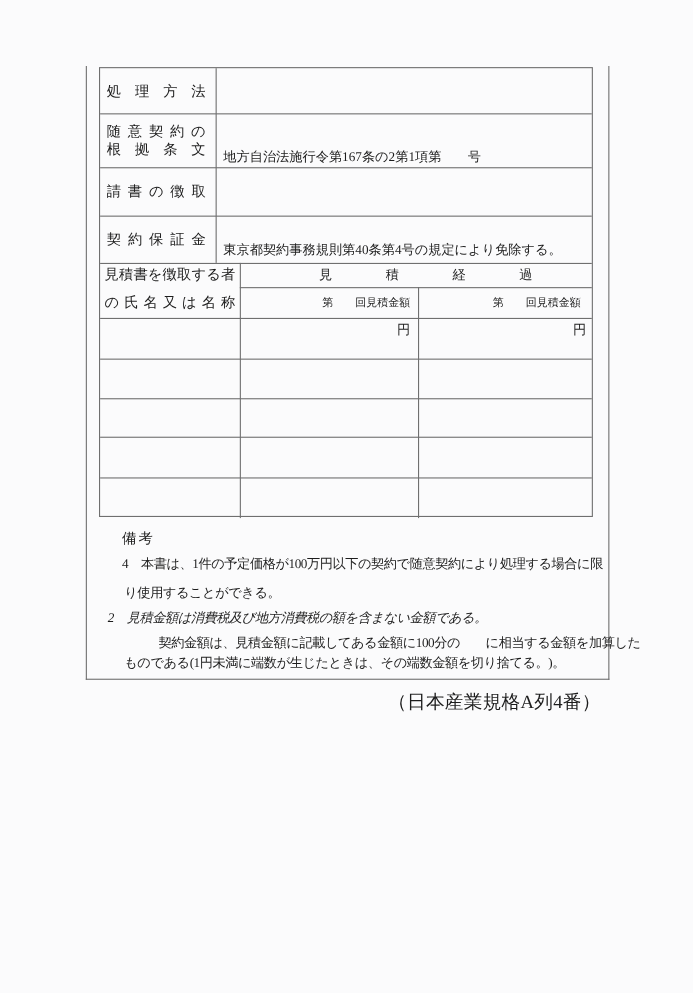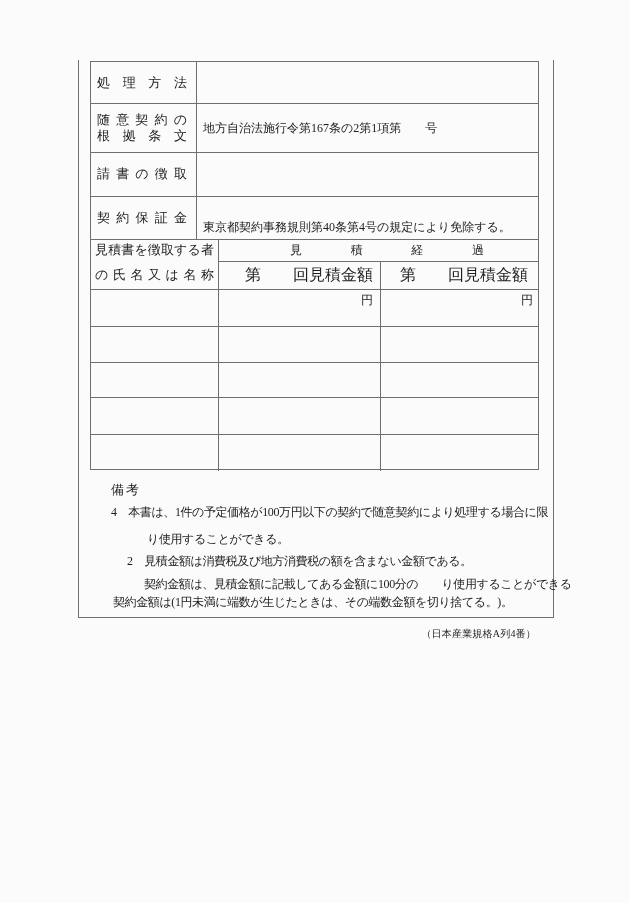--- a/index.html
+++ b/index.html
@@ -42,47 +42,47 @@
   .lab3 .jchars{width:100%;}
   .lab4{left:6px;top:134px;width:90px;height:43px;display:flex;align-items:center;}
   .lab4 .jchars{width:100%;}
   .lab5{left:4px;top:177px;width:119px;height:50px;}
   .lab5 .sub1{height:22px;display:flex;align-items:center;}
   .lab5 .sub2{height:28px;display:flex;align-items:center;}
   .lab5 .jchars{width:100%;}
 
   .ccell{left:112px;display:flex;align-items:center;font-size:12px;white-space:nowrap;}
   .c1{top:0;height:41px;right:0;}
-  .c2{top:42px;height:49px;}
+  .c2{top:56px;height:49px;}
   .c3{top:90px;height:44px;right:0;}
   .c4{top:144px;height:43px;}
 
   .histhdr{
     left:127px;top:177px;width:322px;height:22px;
     display:flex;align-items:center;justify-content:space-between;
     padding:0 56px 0 72px;font-size:12px;
   }
-  .rhdr{top:199px;height:28px;display:flex;align-items:center;justify-content:flex-end;font-size:16px;white-space:nowrap;}
+  .rhdr{top:199px;height:28px;display:flex;align-items:center;justify-content:flex-end;font-size:10px;white-space:nowrap;}
   .rhdrL{left:127px;width:163px;padding-right:8px;}
   .rhdrR{left:289px;right:0;padding-right:10px;}
   .yen{top:227px;height:37px;display:flex;align-items:flex-start;justify-content:flex-end;padding-top:3px;font-size:12px;}
   .yenL{left:127px;width:163px;padding-right:8px;}
   .yenR{left:289px;right:0;padding-right:5px;}
 
   
   .remarks{position:absolute;left:88px;top:481px;width:466px;height:132px;font-size:12px;letter-spacing:-0.4px;}
   .r-title{position:absolute;top:0;left:0;font-size:13px;letter-spacing:2px;margin-left:23px;}
   .r-line{position:absolute;white-space:nowrap;}
   .rl0{top:23px;left:23px;}
-  .rl1{top:50px;left:25px;margin-left:34px;}
-  .rl2{top:72px;left:39px;}
+  .rl1{top:50px;left:25px;}
+  .rl2{top:72px;left:10px;font-style:italic;}
   .rl3{top:95px;left:56px;}
   .rl4{top:113px;left:25px;}
 
-  .jis{position:absolute;top:627px;right:94px;font-size:10px;letter-spacing:0.2px;}
+  .jis{position:absolute;top:627px;right:84px;font-size:17px;letter-spacing:0.2px;}
 </style>
 </head>
 <body>
 
 <div class="page">
 
   <div class="frame"></div>
 
   <div class="ftable">
 
@@ -188,19 +188,19 @@
 
     <div class="cell yen yenL">円</div>
     <div class="cell yen yenR">円</div>
   </div>
 
   <div class="remarks">
     <div class="r-title">備考</div>
     <div class="r-line rl0">4　本書は、1件の予定価格が100万円以下の契約で随意契約により処理する場合に限</div>
     <div class="r-line rl1">り使用することができる。</div>
     <div class="r-line rl2">2　見積金額は消費税及び地方消費税の額を含まない金額である。</div>
-    <div class="r-line rl3">契約金額は、見積金額に記載してある金額に100分の　　り使用することができる</div>
-    <div class="r-line rl4">契約金額は(1円未満に端数が生じたときは、その端数金額を切り捨てる。)。</div>
+    <div class="r-line rl3">契約金額は、見積金額に記載してある金額に100分の　　に相当する金額を加算した</div>
+    <div class="r-line rl4">ものである(1円未満に端数が生じたときは、その端数金額を切り捨てる。)。</div>
   </div>
 
   <div class="jis">（日本産業規格A列4番）</div>
 
 </div>
 
 </body></html>

